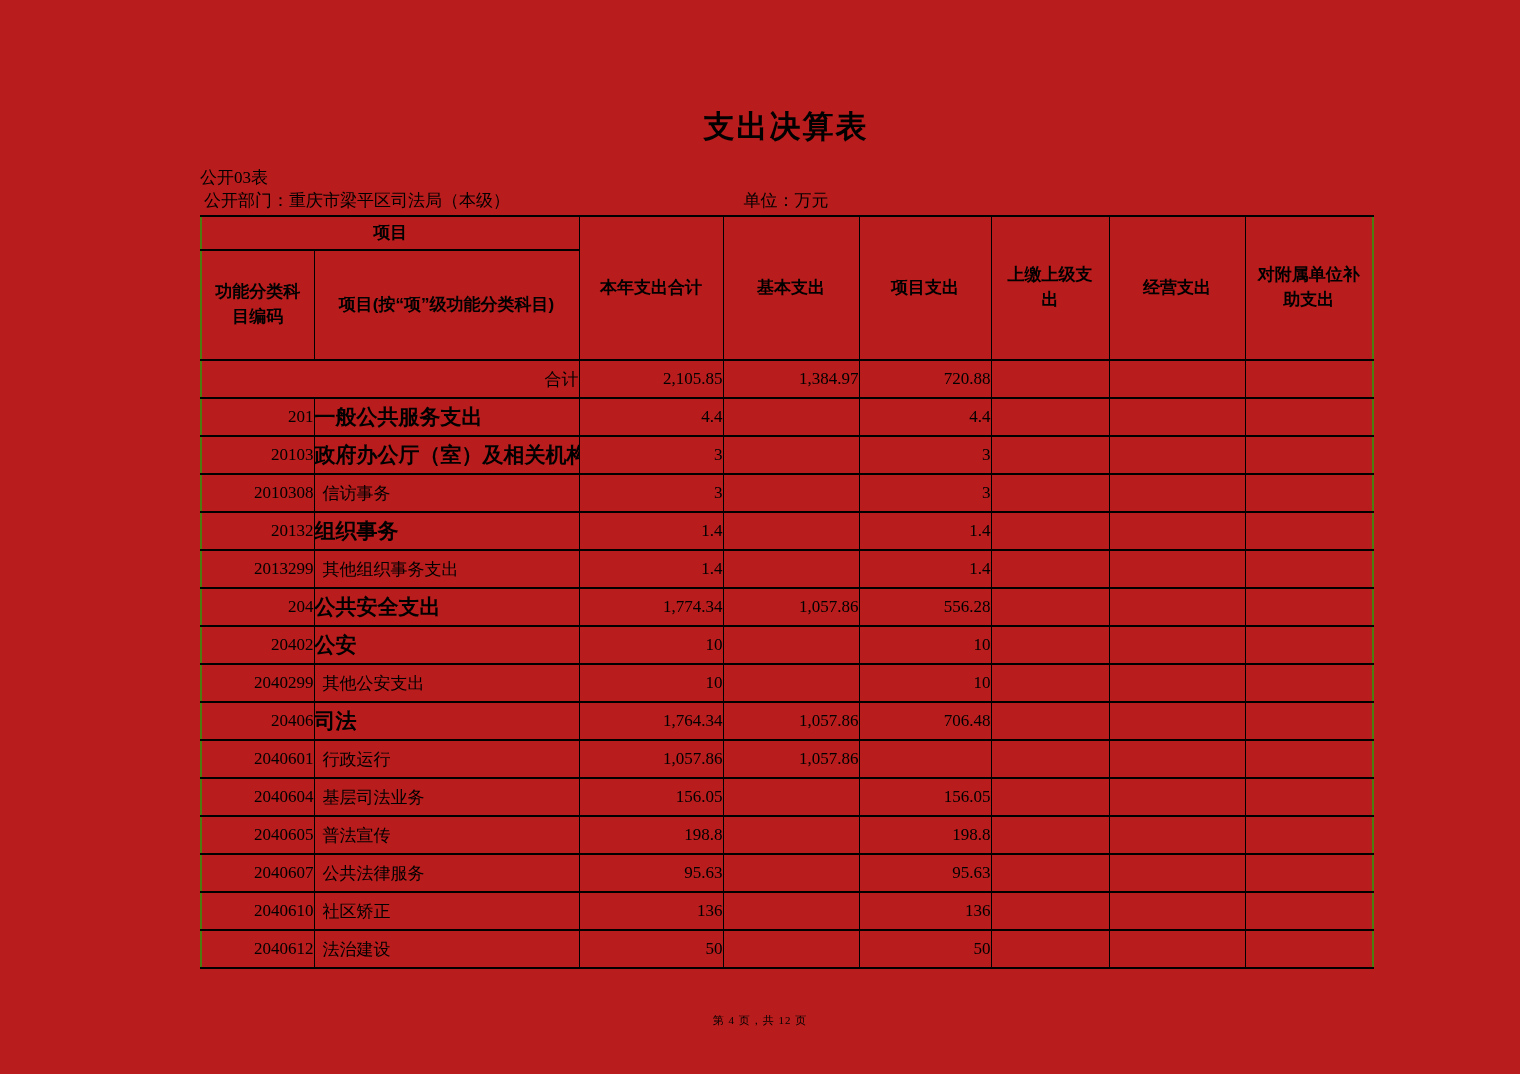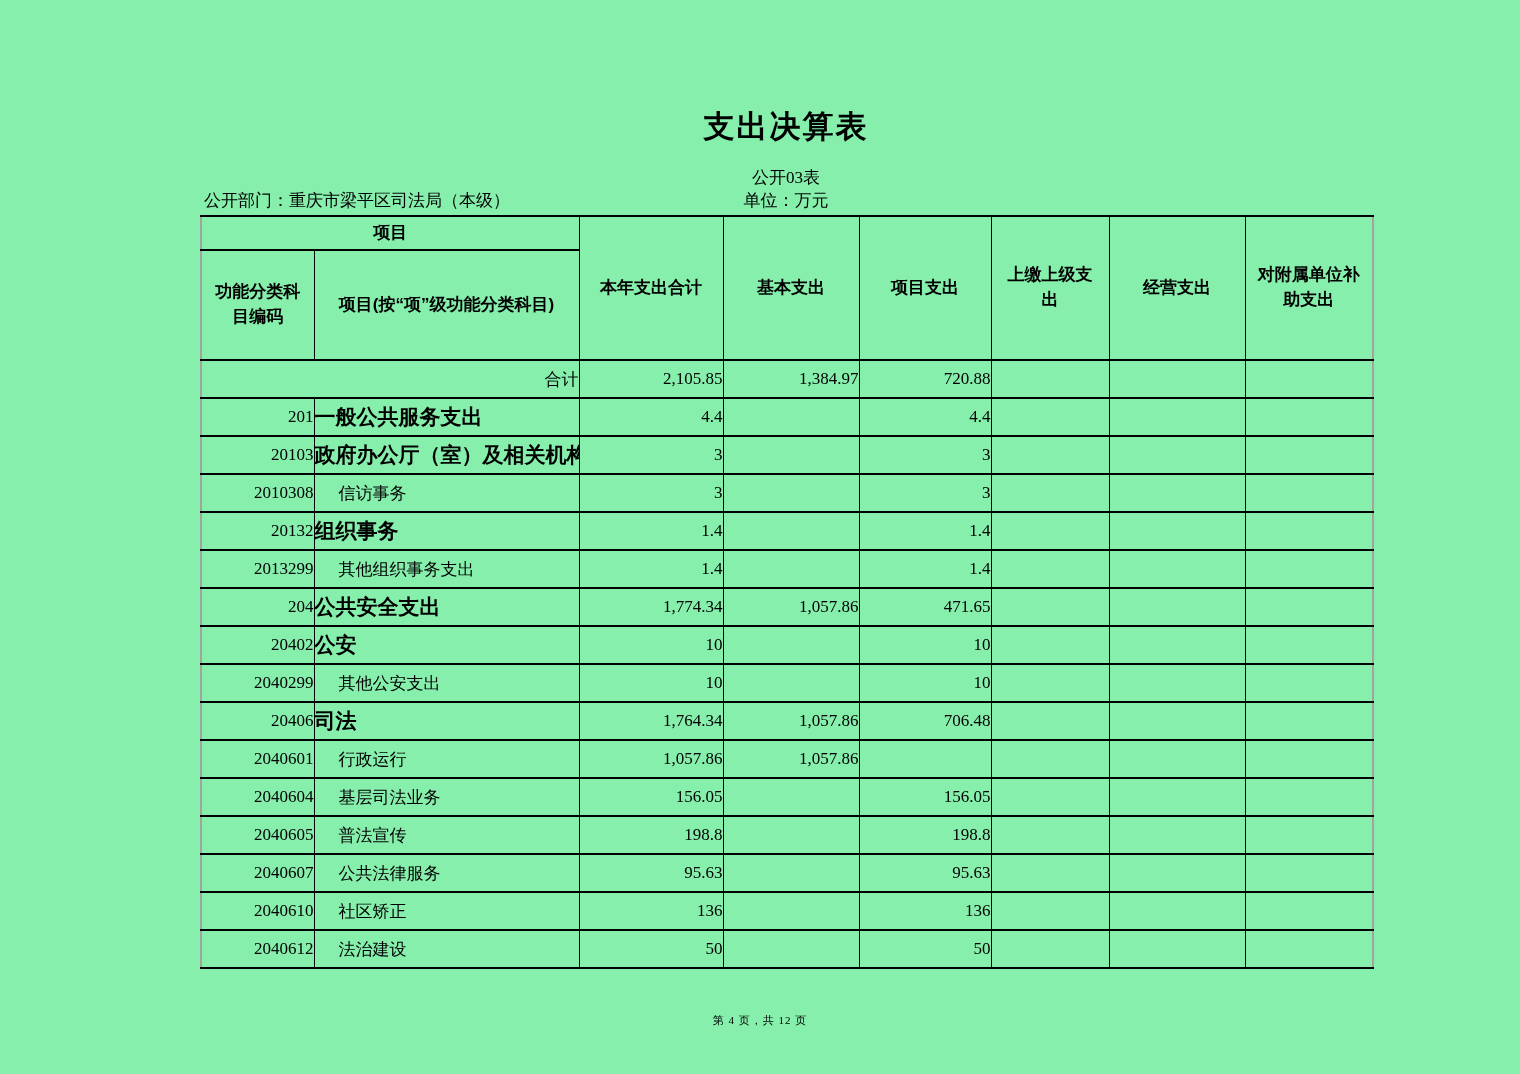--- a/index.html
+++ b/index.html
@@ -4,42 +4,42 @@
 <style>
   html, body {
     margin: 0;
     padding: 0;
     background: #ffffff;
   }
   .sheet {
     position: relative;
     width: 1520px;
     height: 1074px;
-    background: #86efac;
+    background: #b91c1c;
     color: #000000;
     font-family: "Liberation Serif", "DejaVu Serif", serif;
     overflow: hidden;
   }
   .title {
     position: absolute;
     top: 106px;
     left: 200px;
     width: 1172px;
     text-align: center;
     font-size: 31px;
     font-weight: 700;
     letter-spacing: 2px;
     font-family: "Liberation Serif", "DejaVu Serif", serif;
   }
   .sheet-label {
     position: absolute;
     top: 166px;
     left: 200px;
     width: 1172px;
-    text-align: center;
+    text-align: left;
     font-size: 17px;
   }
   .dept-label {
     position: absolute;
     top: 189px;
     left: 204px;
     font-size: 17px;
   }
   .unit-label {
     position: absolute;
@@ -49,21 +49,21 @@
     text-align: center;
     font-size: 17px;
   }
   table.main {
     position: absolute;
     top: 215px;
     left: 200px;
     width: 1172px;
     border-collapse: collapse;
     table-layout: fixed;
-    border: 2px solid #a3a3a3;
+    border: 2px solid #4d7c0f;
   }
   table.main th,
   table.main td {
     border: 1px solid #000;
     border-top: 2px solid #000;
     border-bottom: 2px solid #000;
     overflow: hidden;
     vertical-align: middle;
   }
   table.main th {
@@ -93,21 +93,21 @@
   td.cell-item {
     text-align: left;
     padding-left: 4px;
   }
   td.cell-item.lv-category {
     font-weight: 700;
     font-family: "Liberation Sans", "DejaVu Sans", sans-serif;
     font-size: 21px;
   }
   td.cell-item.lv-sub {
-    padding-left: 24px;
+    padding-left: 8px;
   }
   td.cell-total-label {
     text-align: right;
     margin-left: 44px;
   }
   td.cell-num {
     text-align: right;
     padding-right: 5px;
   }
   .footer {
@@ -217,21 +217,21 @@
           <td class="cell-num">1.4</td>
           <td class="cell-num"></td>
           <td class="cell-num"></td>
           <td class="cell-num"></td>
         </tr>
         <tr>
           <td class="cell-code">204</td>
           <td class="cell-item lv-category">公共安全支出</td>
           <td class="cell-num">1,774.34</td>
           <td class="cell-num">1,057.86</td>
-          <td class="cell-num">471.65</td>
+          <td class="cell-num">556.28</td>
           <td class="cell-num"></td>
           <td class="cell-num"></td>
           <td class="cell-num"></td>
         </tr>
         <tr>
           <td class="cell-code">20402</td>
           <td class="cell-item lv-category">公安</td>
           <td class="cell-num">10</td>
           <td class="cell-num"></td>
           <td class="cell-num">10</td>

